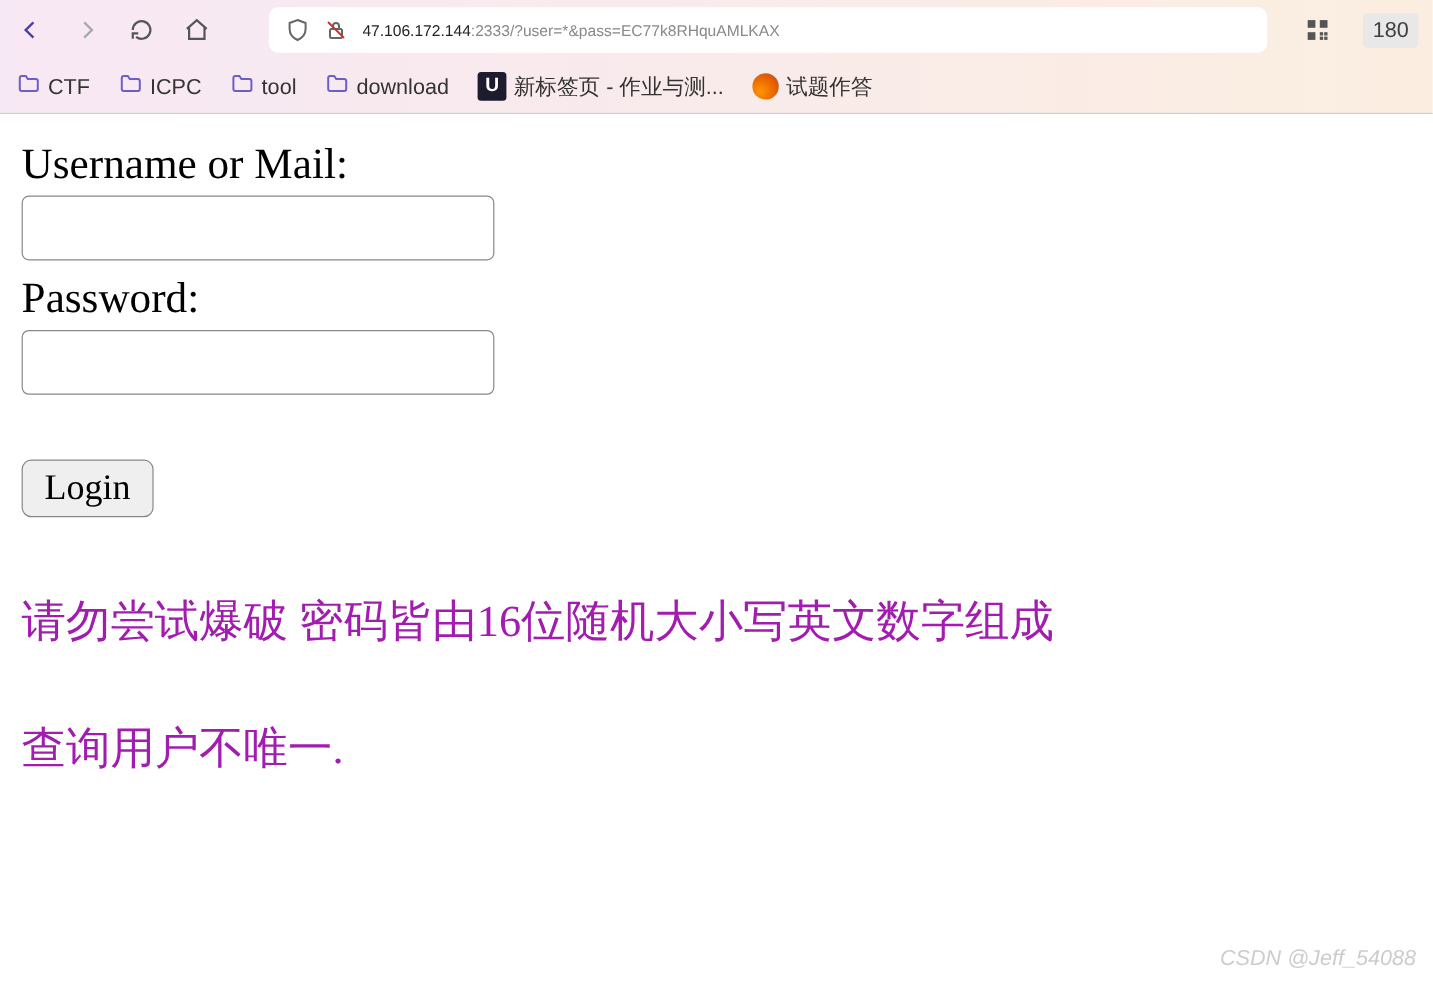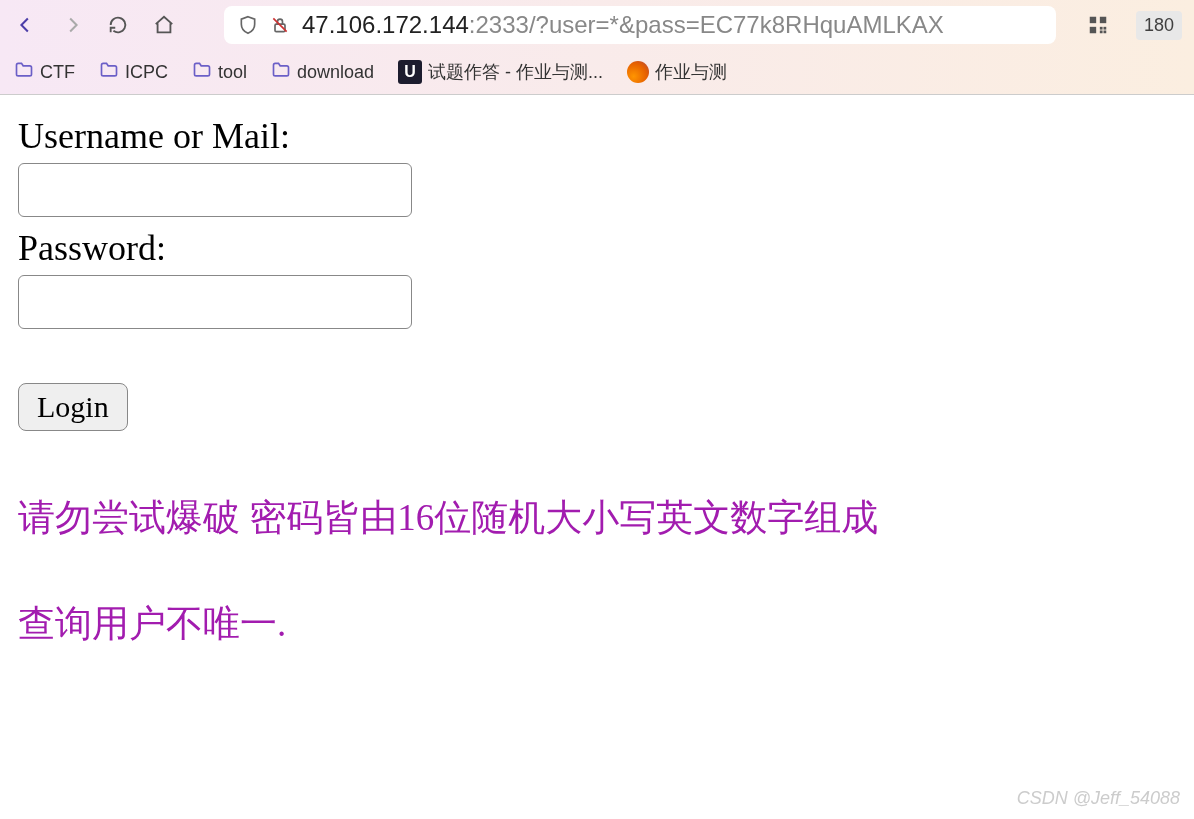--- a/index.html
+++ b/index.html
@@ -39,21 +39,21 @@
       background: #fff;
       border-radius: 8px;
       padding: 6px 14px;
       margin-left: 28px;
       margin-right: 10px;
       height: 38px;
     }
     .addr-icon { display: flex; align-items: center; }
     .addr-icon svg { width: 20px; height: 20px; }
     .url-text {
-      font-size: 24px;
+      font-size: 13px;
       white-space: nowrap;
       overflow: hidden;
     }
     .url-host { color: #222; }
     .url-rest { color: #888; }
     .zoom-badge {
       background: #e8e8e8;
       color: #404040;
       font-size: 18px;
       padding: 4px 8px;
@@ -217,25 +217,25 @@
       <span>tool</span>
     </div>
     <div class="bookmark">
       <span class="folder-icon"><svg viewBox="0 0 24 24" fill="none" stroke="#6b5fc7" stroke-width="2">
             <path d="M3 6a2 2 0 0 1 2-2h4l2 3h8a2 2 0 0 1 2 2v8a2 2 0 0 1-2 2H5a2 2 0 0 1-2-2V6z"></path>
           </svg></span>
       <span>download</span>
     </div>
     <div class="bookmark">
       <span class="u-icon">U</span>
-      <span>试题作答 - 作业与测...</span>
+      <span>新标签页 - 作业与测...</span>
     </div>
     <div class="bookmark">
       <span class="ff-icon"></span>
-      <span>作业与测</span>
+      <span>试题作答</span>
     </div>
   </div>
 </div>
 
 <div class="content">
   <div class="form-label">Username or Mail:</div>
   <input class="text-input" type="text" style="">
   <div class="form-label">Password:</div>
   <input class="text-input" type="password" style="">
   <button class="login-btn">Login</button>

